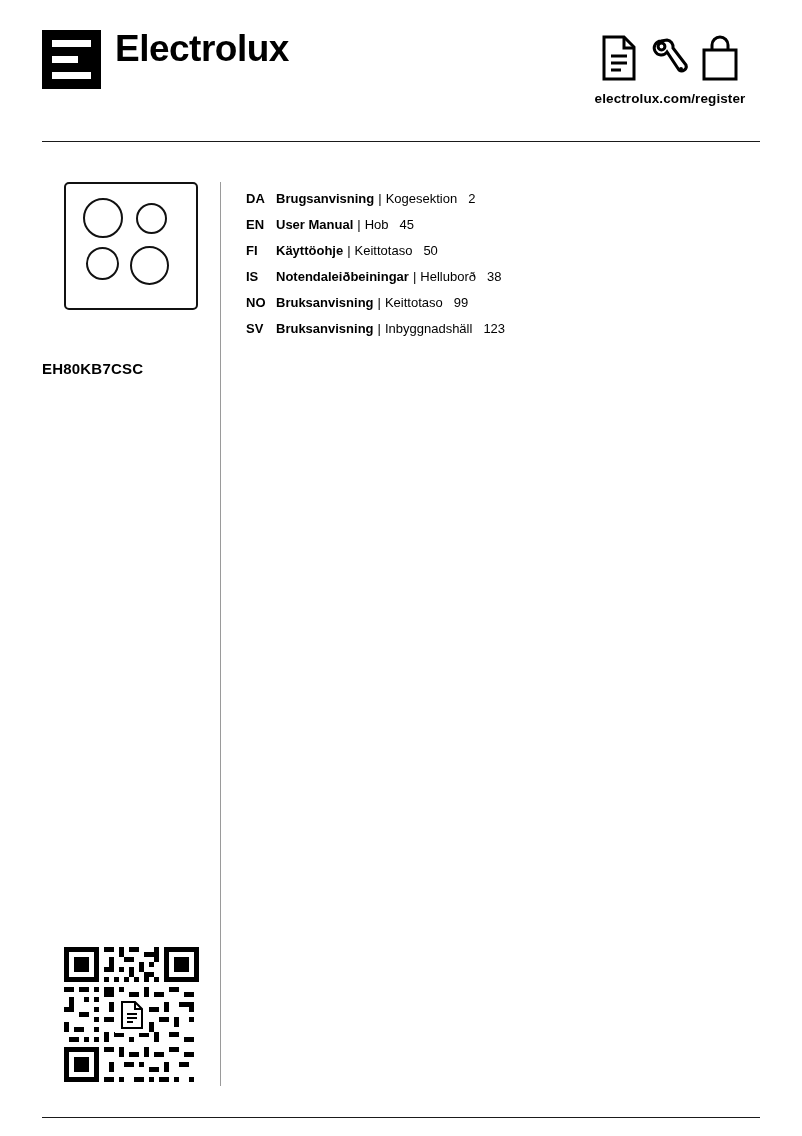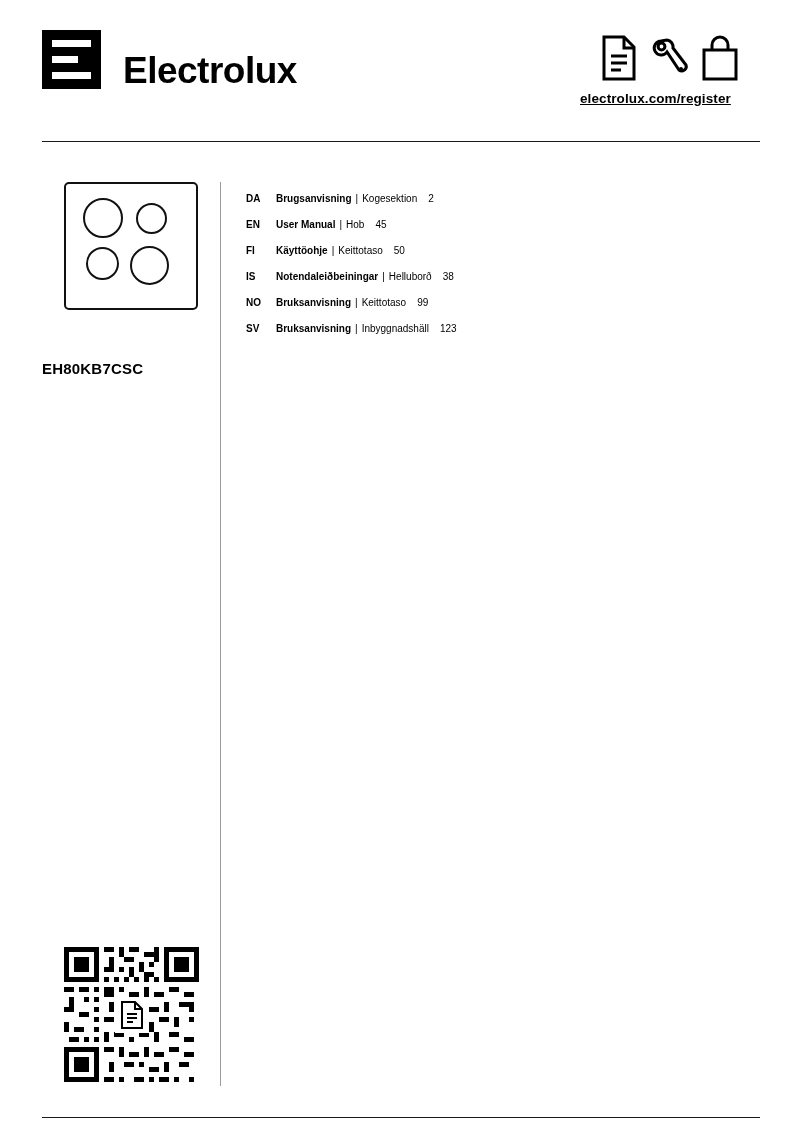--- a/index.html
+++ b/index.html
@@ -26,22 +26,22 @@
     left: 42px;
     top: 30px;
     width: 718px;
     height: 88px;
   }
   .brand {
     position: absolute;
     left: 0;
     top: 0;
     display: flex;
-    align-items: flex-end;
-    gap: 22px;
+    align-items: flex-start;
+    gap: 14px;
   }
   .brand-mark {
     width: 59px;
     height: 59px;
     background: #000;
     position: relative;
   }
   .brand-mark::before {
     
     content: "";
@@ -61,22 +61,21 @@
     letter-spacing: -0.5px;
     line-height: 1;
     color: #000;
   }
 
   .register-block {
     position: absolute;
     right: 0;
     top: 4px;
     width: 180px;
-    text-align: left;
-    text-decoration: underline;
+    text-align: center;
   }
   .register-icons {
     display: flex;
     justify-content: center;
     align-items: flex-end;
     gap: 11px;
     height: 52px;
   }
   .register-url {
     margin-top: 5px;
@@ -175,21 +174,21 @@
   
   .toc {
     position: absolute;
     left: 246px;
     top: 186px;
     width: 500px;
   }
   .toc-row {
     display: flex;
     align-items: baseline;
-    font-size: 10px;
+    font-size: 13px;
     line-height: 26px;
     white-space: nowrap;
   }
   .toc-lang {
     font-weight: bold;
     width: 30px;
     flex: 0 0 30px;
   }
   .toc-doc { font-weight: bold; }
   .toc-sep { padding: 0 4px; }

